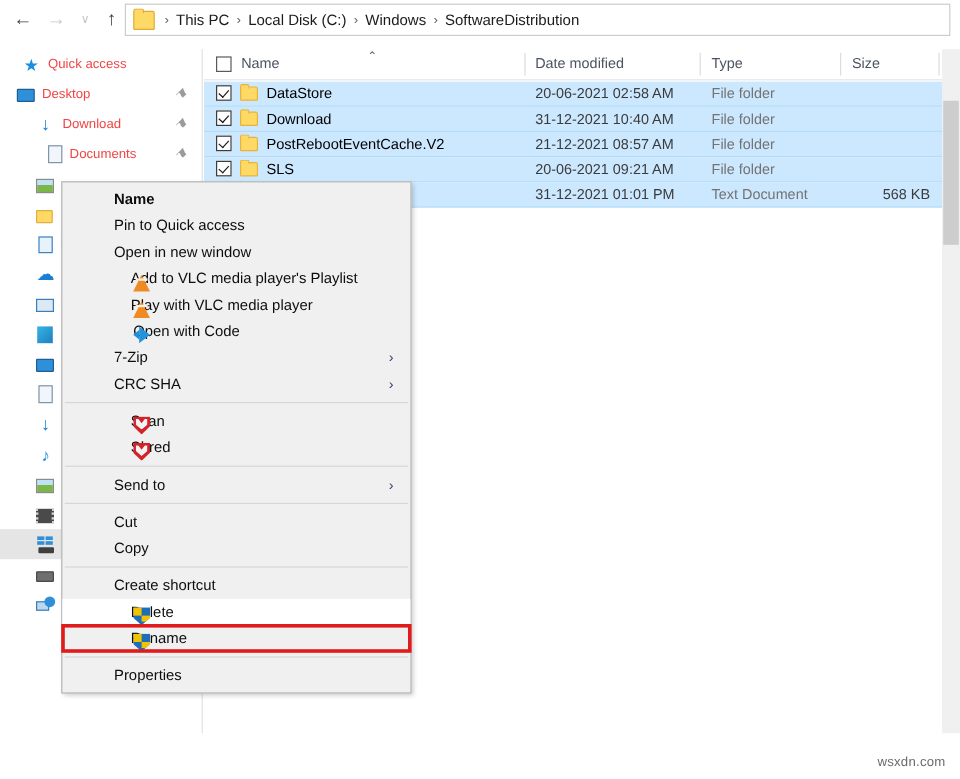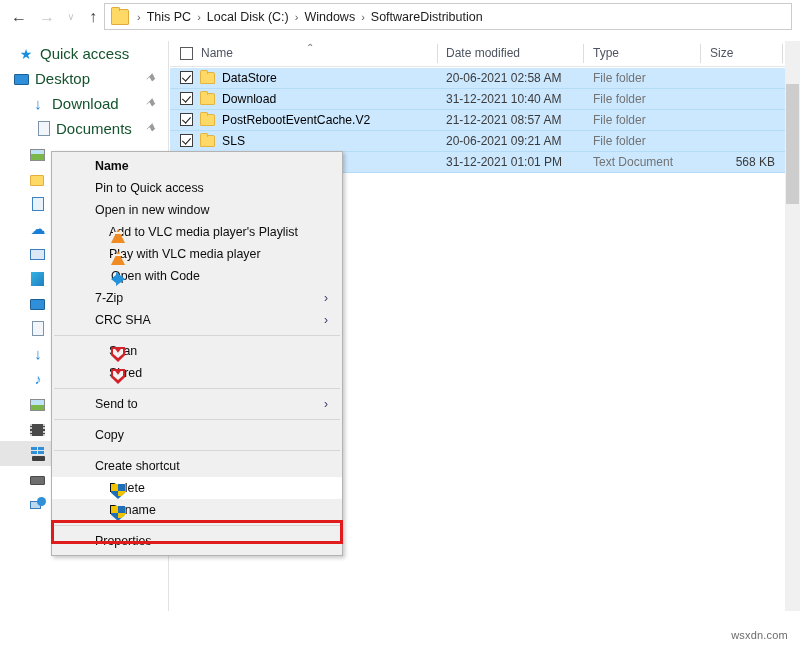--- a/index.html
+++ b/index.html
@@ -236,22 +236,22 @@
   }
   .navitem {
     position: relative;
     height: 25px;
     display: flex;
     align-items: center;
     white-space: nowrap;
   }
   .navitem.selected { background: #e5e5e5; }
   .navitem .nav-label {
-    font-size: 15px;
-    color: #14532d;
+    font-size: 11px;
+    color: #ef4444;
     margin-left: 6px;
   }
   .nav-ico {
     width: 16px; height: 16px;
     position: relative;
     flex: 0 0 auto;
   }
   .pin {
     position: absolute;
     right: 12px;
@@ -511,21 +511,21 @@
     <div class="navitem" style="padding-left: 14px;">
       <div class="nav-ico ico-monitor"></div>
       <span class="nav-label">Desktop</span>
       <span class="pin">⚑</span>
     </div>
     <div class="navitem" style="padding-left: 30px;">
       <div class="nav-ico ico-down-arrow">↓</div>
       <span class="nav-label">Download</span>
       <span class="pin">⚑</span>
     </div>
-    <div class="navitem" style="padding-left: 36px;">
+    <div class="navitem" style="padding-left: 14px; margin-left: 24px;">
       <div class="nav-ico ico-doc"></div>
       <span class="nav-label">Documents</span>
       <span class="pin">⚑</span>
     </div>
     <div class="navitem" style="padding-left: 30px;">
       <div class="nav-ico ico-pic"></div>
       <span class="nav-label"></span>
     </div>
     <div class="navitem" style="padding-left: 30px;">
       <div class="nav-ico ico-folder2"></div>
@@ -681,20 +681,23 @@
       <div class="mi-icon ic-mcafee"></div>
       <span class="mi-label">Shred</span>
     </div>
     <div class="mi-sep"></div>
     <div class="mi">
       <span class="mi-label">Send to</span>
       <span class="mi-arrow">›</span>
     </div>
     <div class="mi-sep"></div>
     <div class="mi">
+      <span class="mi-label">Cut</span>
+    </div>
+    <div class="mi">
       <span class="mi-label">Copy</span>
     </div>
     <div class="mi-sep"></div>
     <div class="mi">
       <span class="mi-label">Create shortcut</span>
     </div>
     <div class="mi" style="background: rgb(255, 255, 255);">
       <div class="mi-icon ic-uac"></div>
       <span class="mi-label">Delete</span>
     </div>

